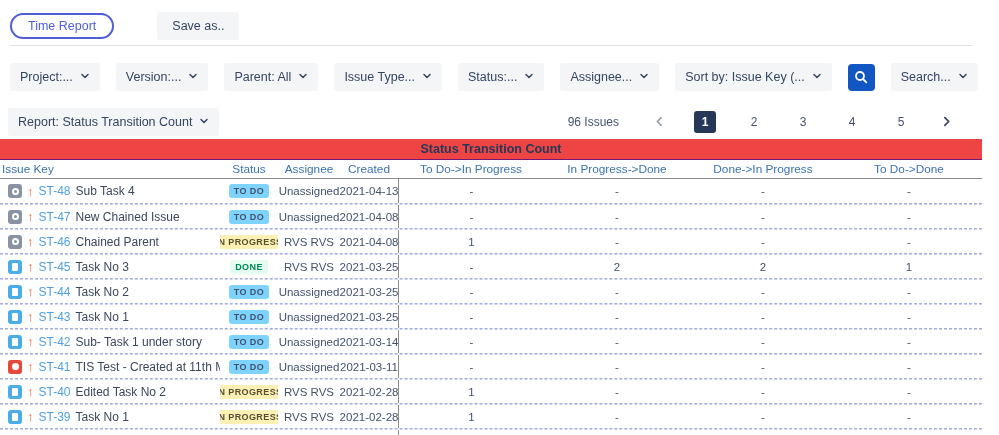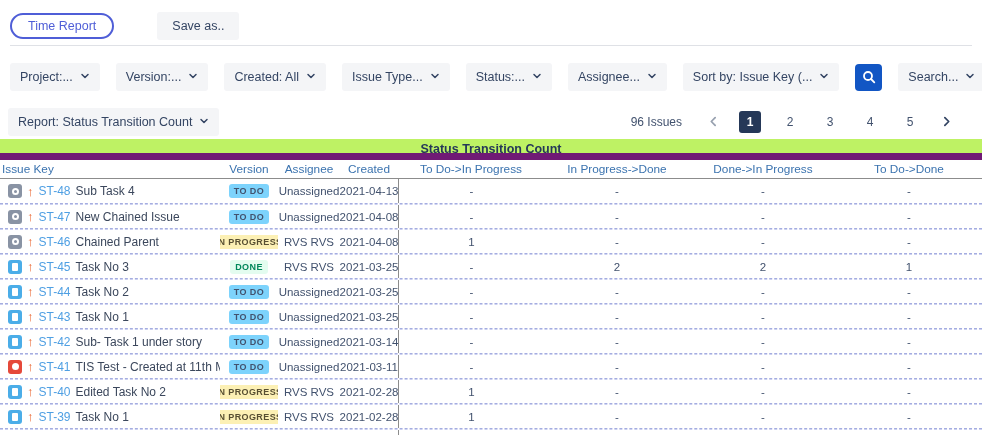--- a/index.html
+++ b/index.html
@@ -24,35 +24,35 @@
   
   .filter-row { display:flex; align-items:center; gap:16px; padding:0 8px 0 10px; margin-top:16px; height:30px; }
   .filter-list { display:contents; }
   .chev { flex:0 0 auto; color:#344563; }
   .search-btn {
     width:27px; height:27px; background:#1256C4; border:none; border-radius:4px;
     display:inline-flex; align-items:center; justify-content:center; cursor:pointer; flex:0 0 auto;
   }
   
   .report-row { display:flex; align-items:center; justify-content:space-between; margin-top:17px; padding:0 28px 0 8px; height:25px; }
-  .pager { display:flex; align-items:center; gap:18px; font-size:12px; color:#42526E; }
+  .pager { display:flex; align-items:center; gap:27px; font-size:12px; color:#42526E; }
   .pager .count-label { margin-right:6px; }
   .page-nav { background:none; border:none; cursor:pointer; display:inline-flex; align-items:center; padding:0 2px; }
   .page-nav.prev { color:#97A0AF; }
   .page-nav.next { color:#344563; }
   .page-list { display:contents; }
   .page {
     background:none; border:none; font-family:inherit; font-size:12px; color:#42526E;
     min-width:22px; height:22px; border-radius:3px; cursor:pointer; padding:0 4px;
   }
   .page.active { background:#253858; color:#fff; font-weight:bold; }
   
   .tbl { margin-top:5px; font-size:11.5px; }
   .tbl-title {
-    height:21px; line-height:21px; background:#bef264; border-bottom:7px solid #701a75;
+    height:21px; line-height:21px; background:#ef4444; border-bottom:1px solid #701a75;
     text-align:center; font-weight:bold; font-size:12.5px; color:#253858;
   }
   .tgrid { display:grid; grid-template-columns:220px 58px 62px 58px 1fr 1fr 1fr 1fr; }
   .thead { height:19px; align-items:center; border-bottom:1px solid #8C8C8C; color:#3B73AF; font-size:11.8px; }
   .thead .h { text-align:center; }
   .thead .h-issue { text-align:left; padding-left:2px; }
   .trow { height:25px; border-bottom:1px dashed #A5ADE0; align-items:center; }
   .trow + .trow { border-top:1px dashed #CBD0F0; }
   .c { display:flex; align-items:center; justify-content:center; height:100%; overflow:hidden; white-space:nowrap; }
   .c.issue { justify-content:flex-start; gap:5px; padding-left:8px; }
@@ -102,21 +102,21 @@
   </button>
 
   <button class="btn-flat">
     <span class="lbl">Version:...</span>
     <span class="chev"><svg width="10" height="10" viewBox="0 0 10 10">
               <path d="M2 3.5 L5 6.5 L8 3.5" stroke="currentColor" stroke-width="1.5" fill="none" stroke-linecap="round" stroke-linejoin="round"></path>
             </svg></span>
   </button>
 
   <button class="btn-flat">
-    <span class="lbl">Created: All</span>
+    <span class="lbl">Parent: All</span>
     <span class="chev"><svg width="10" height="10" viewBox="0 0 10 10">
               <path d="M2 3.5 L5 6.5 L8 3.5" stroke="currentColor" stroke-width="1.5" fill="none" stroke-linecap="round" stroke-linejoin="round"></path>
             </svg></span>
   </button>
 
   <button class="btn-flat">
     <span class="lbl">Issue Type...</span>
     <span class="chev"><svg width="10" height="10" viewBox="0 0 10 10">
               <path d="M2 3.5 L5 6.5 L8 3.5" stroke="currentColor" stroke-width="1.5" fill="none" stroke-linecap="round" stroke-linejoin="round"></path>
             </svg></span>
@@ -190,21 +190,21 @@
             <path d="M3.5 1.5 L7 5 L3.5 8.5" stroke="currentColor" stroke-width="1.6" fill="none" stroke-linecap="round" stroke-linejoin="round"></path>
           </svg>
         </button>
     </div>
   </div>
 
   <div class="tbl">
     <div class="tbl-title">Status Transition Count</div>
     <div class="tgrid thead">
       <div class="h h-issue">Issue Key</div>
-      <div class="h">Version</div>
+      <div class="h">Status</div>
       <div class="h">Assignee</div>
       <div class="h">Created</div>
       <div class="h">To Do-&gt;In Progress</div>
       <div class="h">In Progress-&gt;Done</div>
       <div class="h">Done-&gt;In Progress</div>
       <div class="h">To Do-&gt;Done</div>
     </div>
     <div id="tbody">
   <div class="tgrid trow">
     <div class="c issue">

